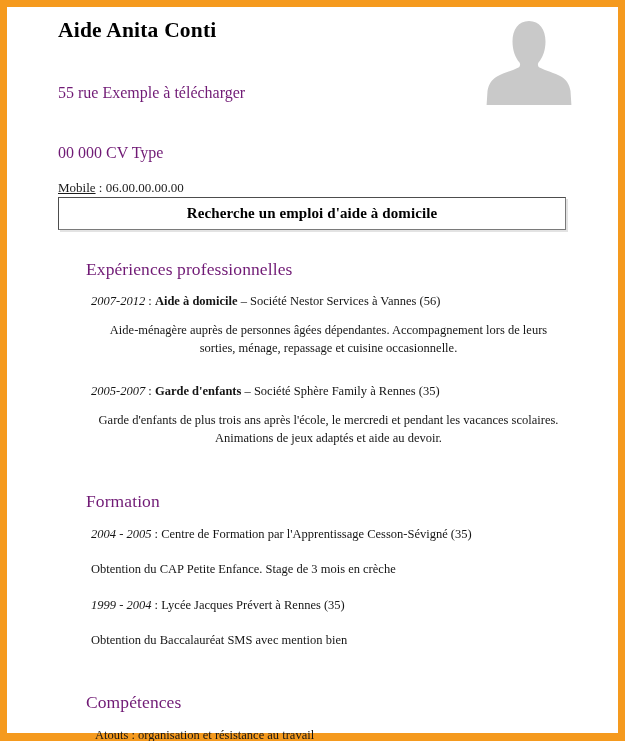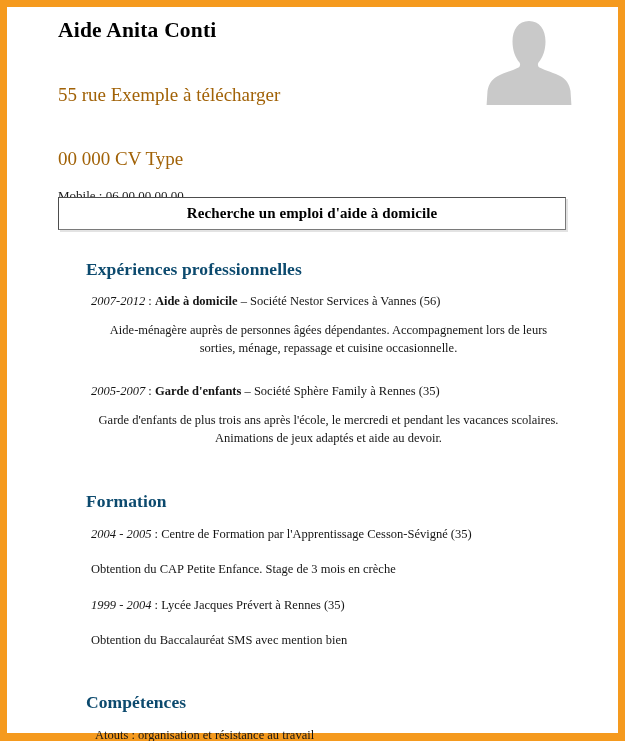--- a/index.html
+++ b/index.html
@@ -50,22 +50,22 @@
   }
   .cv-name {
     font-size: 21.5px;
     font-weight: bold;
     letter-spacing: 0.2px;
     color: #000000;
     margin: 0 0 17px 0;
     line-height: 1.1;
   }
   .addr-line {
-    font-size: 19px;
-    color: #a16207;
+    font-size: 16px;
+    color: #701a75;
     line-height: 1.32;
     margin-top: 39px;
   }
   .contact-block {
     margin-top: 16px;
   }
   .contact-line {
     font-size: 13px;
     color: #1a1a1a;
     line-height: 1.32;
@@ -114,23 +114,23 @@
 
   
   .sections {
     position: absolute;
     left: 0;
     top: 252px;
     width: 100%;
   }
   .section { margin-bottom: 0; }
   .section-title {
-    color: #0c4a6e;
+    color: #701a75;
     font-size: 17.5px;
-    font-weight: bold;
+    font-weight: normal;
     margin: 0 0 13px 79px;
     letter-spacing: 0.1px;
   }
   .section-body { margin: 0 56px 0 84px; }
 
   .entry-head {
     font-size: 12.5px;
     color: #151515;
     margin: 0 0 0 0;
     line-height: 1.35;

